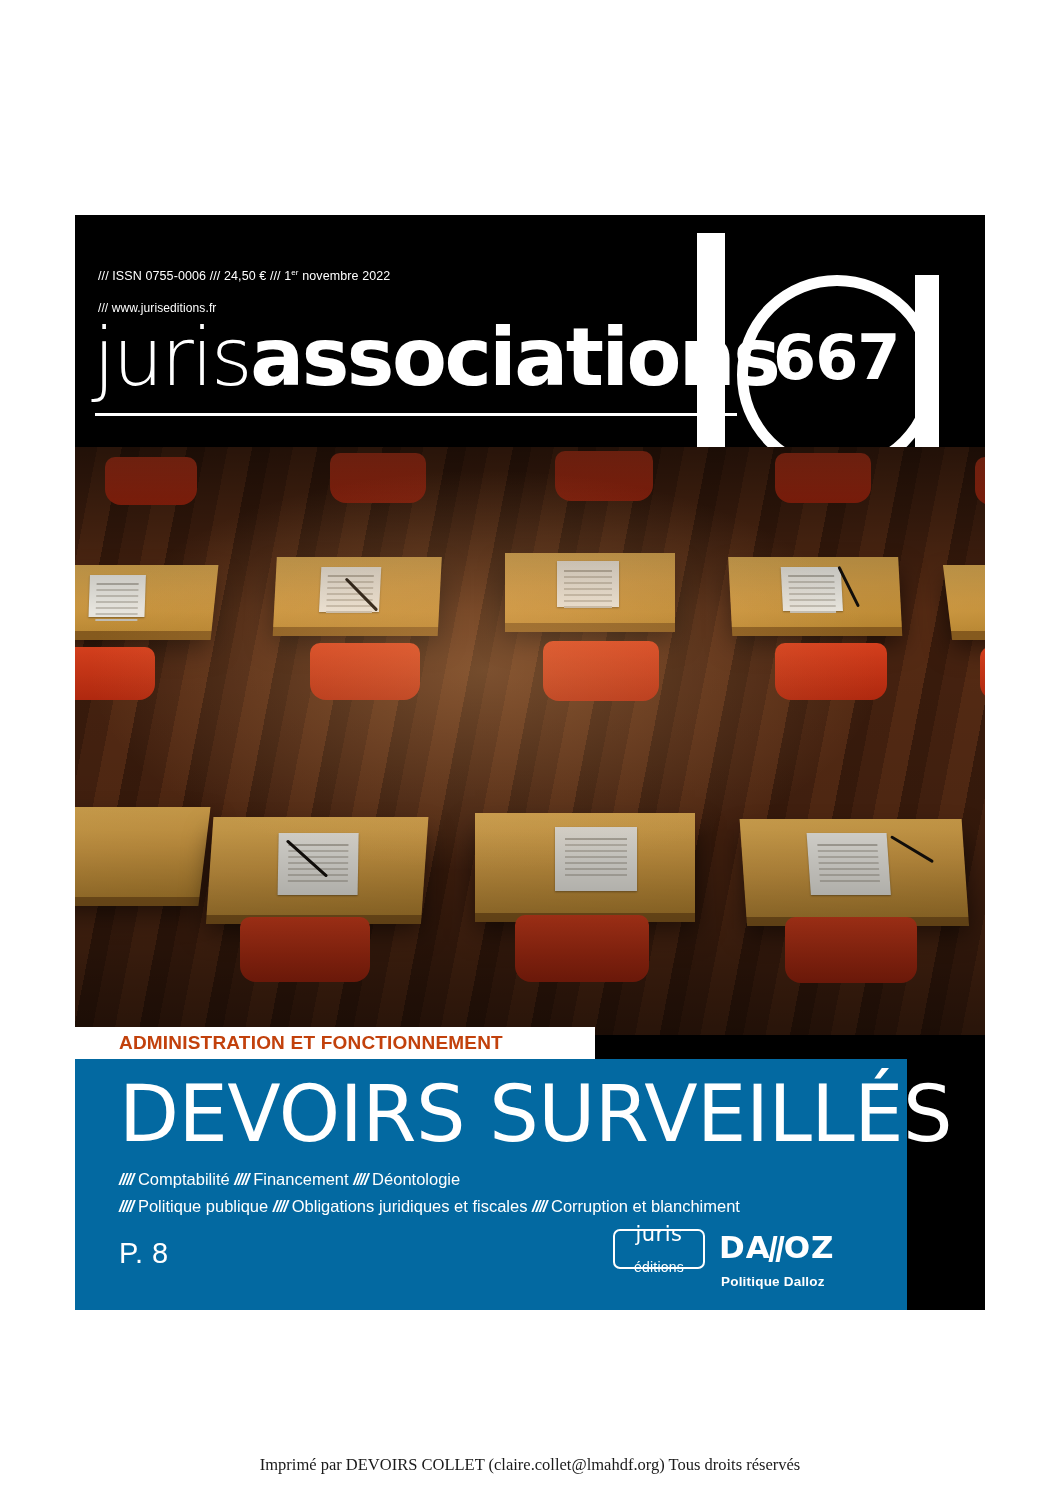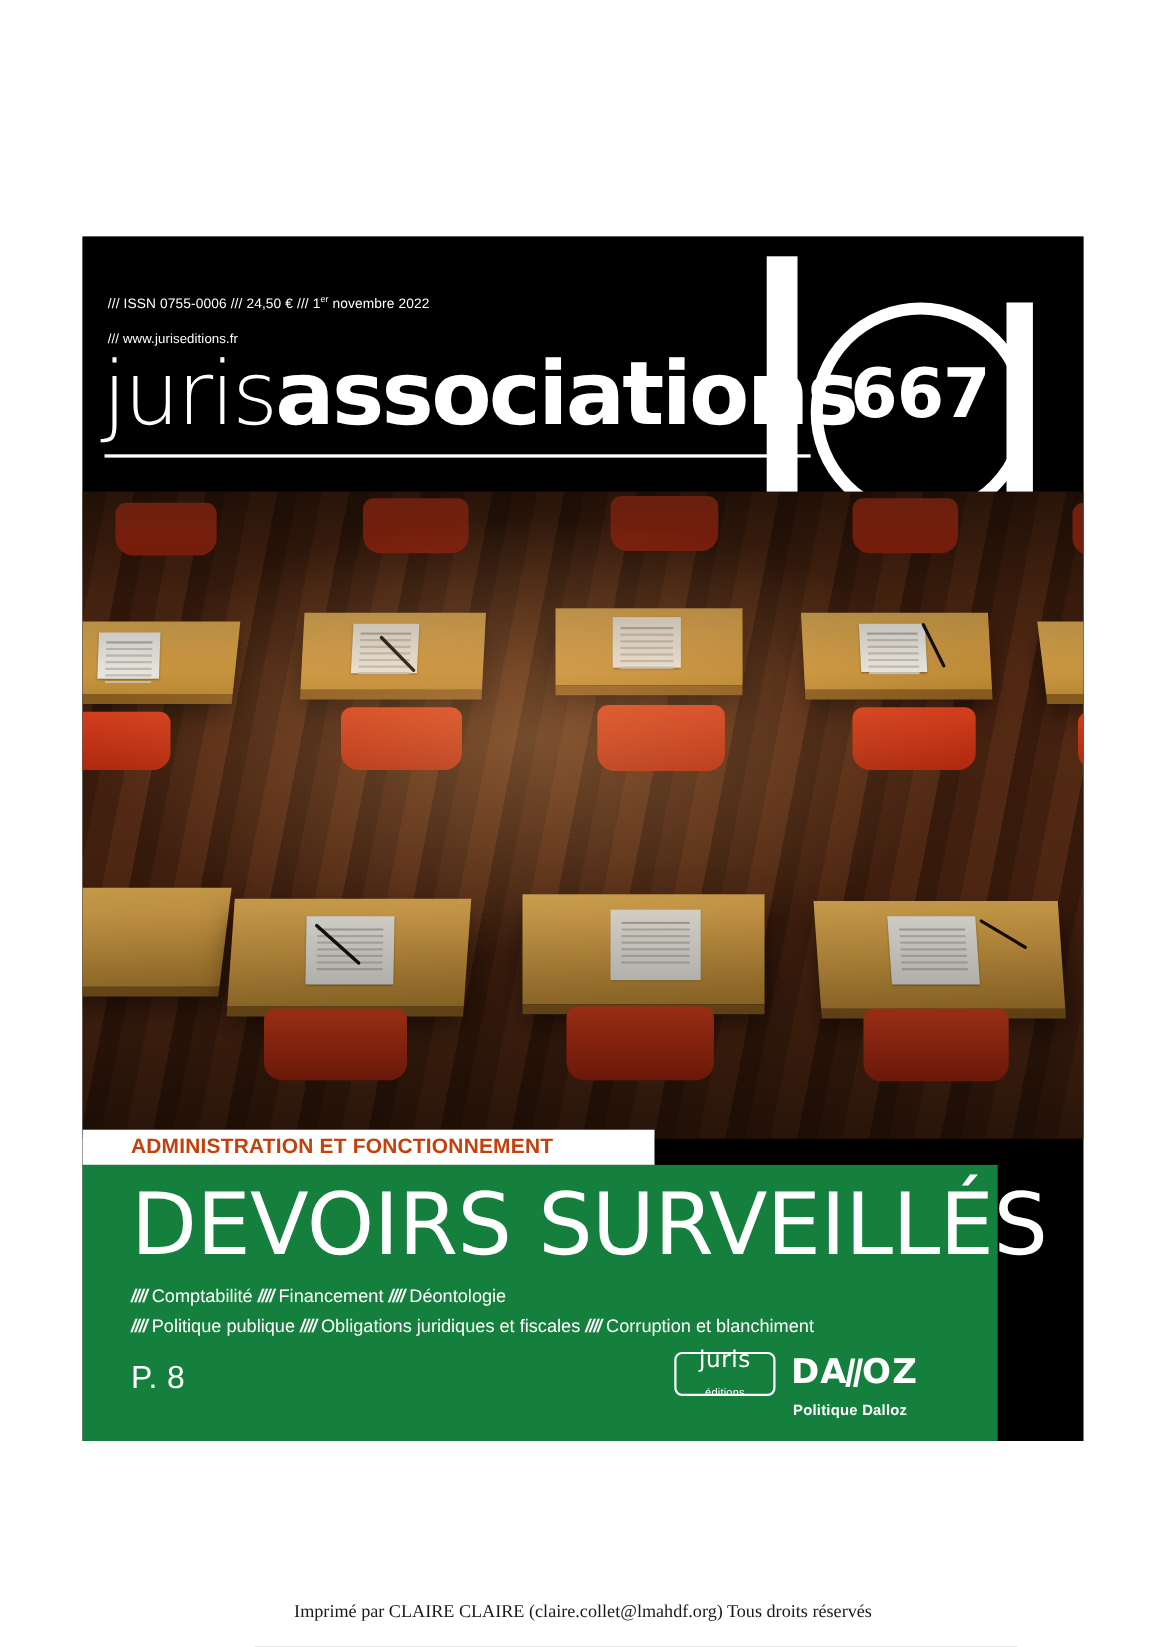--- a/index.html
+++ b/index.html
@@ -245,21 +245,21 @@
     white-space: nowrap;
   }
 
   
   .bottom {
     position: absolute;
     left: 0;
     top: 844px;
     width: 832px;
     height: 251px;
-    background: #15803d;
+    background: #0369a1;
     color: #fff;
   }
   .headline {
     position: absolute;
     left: 44px;
     top: 12px;
     font-size: 78px;
     line-height: 86px;
     font-weight: normal;
     letter-spacing: -0.5px;
@@ -309,21 +309,21 @@
     align-items: center;
     justify-content: center;
     line-height: 1;
   }
   .juris-badge .j1 {
     font-size: 21px;
     font-family: "DejaVu Sans", sans-serif;
     letter-spacing: 0.5px;
   }
   .juris-badge .j2 {
-    font-size: 10px;
+    font-size: 14px;
     letter-spacing: 0.2px;
     margin-top: 15px;
   }
   .dalloz {
     position: absolute;
     left: 106px;
     top: 2px;
     font-size: 31px;
     font-weight: bold;
     letter-spacing: 1px;
@@ -516,13 +516,13 @@
       <div class="juris-badge">
         <span class="j1">juris</span>
         <span class="j2">éditions</span>
       </div>
       <div class="dalloz"><span>DA</span><span class="bars"><b style="left:0"></b><b style="left:7px"></b></span><span>OZ</span></div>
       <div class="lefebvre">Politique Dalloz</div>
     </div>
   </div>
 </div>
 
-<div class="footer">Imprimé par CLAIRE CLAIRE (claire.collet@lmahdf.org) Tous droits réservés</div>
+<div class="footer">Imprimé par DEVOIRS COLLET (claire.collet@lmahdf.org) Tous droits réservés</div>
 
 </body></html>

